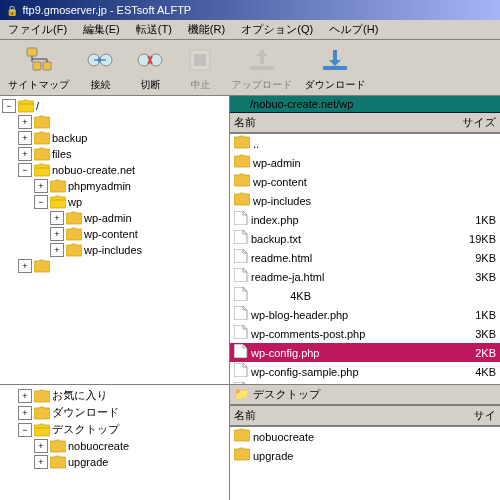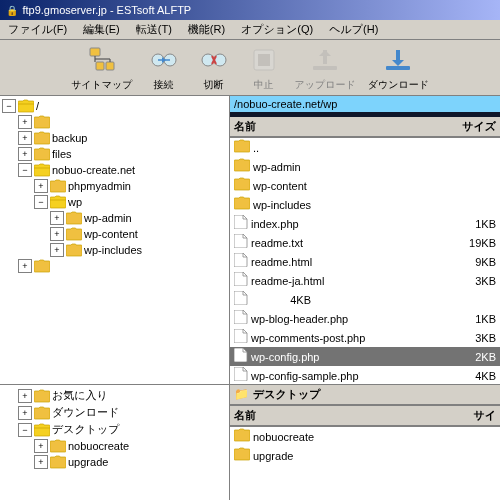--- a/index.html
+++ b/index.html
@@ -39,21 +39,20 @@
     }
     
     #toolbar {
       background: #d4d0c8;
       display: flex;
       align-items: center;
       padding: 4px 4px;
       gap: 4px;
       border-bottom: 1px solid #808080;
       height: 56px;
-      justify-content: center;
     }
     .tool-btn {
       display: flex;
       flex-direction: column;
       align-items: center;
       gap: 2px;
       cursor: pointer;
       padding: 2px 4px;
       min-width: 46px;
     }
@@ -143,37 +142,37 @@
       justify-content: center;
     }
     .tree-indent { display: inline-block; }
     
     .file-list-header {
       background: #d4d0c8;
       display: flex;
       border-bottom: 2px solid #808080;
       padding: 2px 4px;
       font-size: 11px;
-      font-weight: bold;
+      font-weight: normal;
     }
     .file-list-header .col-name { flex: 1; }
     .file-list-header .col-size { width: 60px; text-align: right; }
     .file-list-path {
-      background: #7dd3fc;
-      padding: 2px 4px;
+      background: #0f766e;
+      padding: 2px 20px;
       font-size: 11px;
-      border-bottom: 5px solid #0f172a;
+      border-bottom: 1px solid #0f172a;
     }
     .file-row {
       display: flex;
       align-items: center;
       padding: 1px 4px;
       cursor: pointer;
     }
-    .file-row.selected { background: #737373; color: white; align-items: center; }
+    .file-row.selected { background: #be185d; color: white; align-items: center; }
     .file-row .file-icon { margin-right: 3px; font-size: 12px; }
     .file-row .file-name { flex: 1; }
     .file-row .file-size { width: 60px; text-align: right; }
     
     ::-webkit-scrollbar { width: 14px; height: 14px; }
     ::-webkit-scrollbar-track { background: #d4d0c8; }
     ::-webkit-scrollbar-thumb { background: #a0a0a0; border: 1px solid #808080; }
   </style>
 </head>
 <body>
@@ -492,21 +491,21 @@
     <path d="M9 0 L9 4 L13 4" fill="none" stroke="#888" stroke-width="0.8"></path>
   </svg></span>
             <span class="file-name">index.php</span>
             <span class="file-size">1KB</span>
           </div>
           <div class="file-row">
             <span class="file-icon"><svg width="14" height="14" viewBox="0 0 14 14">
     <path d="M1 0 L9 0 L13 4 L13 13 Q13 14 12 14 L1 14 Q0 14 0 13 L0 1 Q0 0 1 0 Z" fill="white" stroke="#888" stroke-width="0.8"></path>
     <path d="M9 0 L9 4 L13 4" fill="none" stroke="#888" stroke-width="0.8"></path>
   </svg></span>
-            <span class="file-name">readme.txt</span>
+            <span class="file-name">backup.txt</span>
             <span class="file-size">19KB</span>
           </div>
           <div class="file-row">
             <span class="file-icon"><svg width="14" height="14" viewBox="0 0 14 14">
     <path d="M1 0 L9 0 L13 4 L13 13 Q13 14 12 14 L1 14 Q0 14 0 13 L0 1 Q0 0 1 0 Z" fill="white" stroke="#888" stroke-width="0.8"></path>
     <path d="M9 0 L9 4 L13 4" fill="none" stroke="#888" stroke-width="0.8"></path>
   </svg></span>
             <span class="file-name">readme.html</span>
             <span class="file-size">9KB</span>
           </div>

